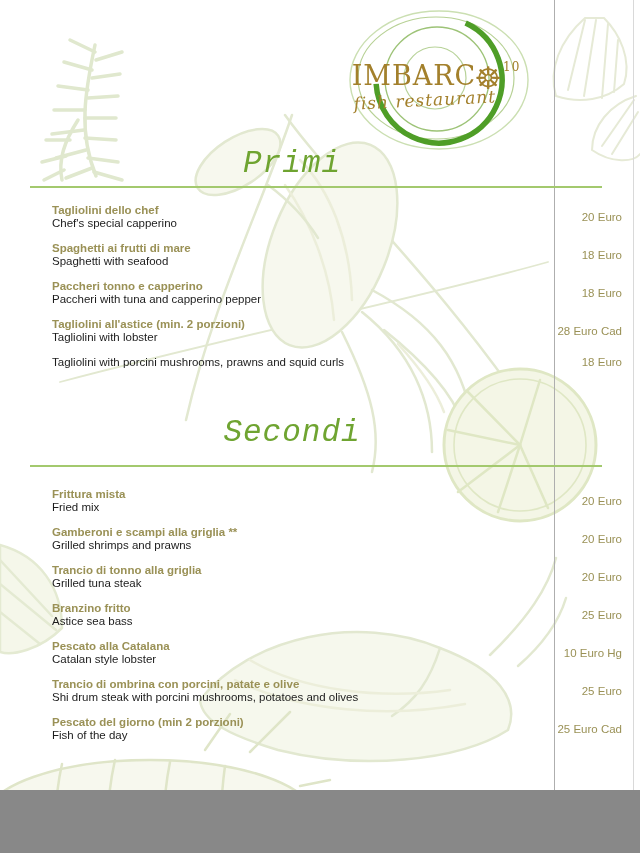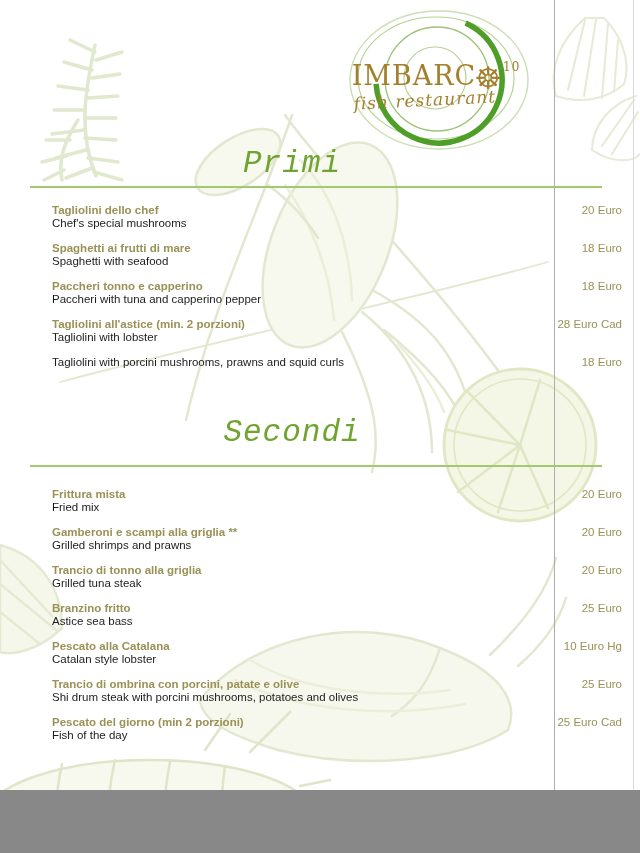--- a/index.html
+++ b/index.html
@@ -34,21 +34,21 @@
   .heading {
     width:524px; text-align:center; height:40px; line-height:40px;
     font-family:Liberation Mono, monospace; font-style:italic; font-size:31px;
     color:var(--heading-green,#6fa431); letter-spacing:1px;
   }
   .rule { height:2px; background:var(--line-green,#a3c96e); width:572px; margin-top:2px; }
   #section-primi   .rule { margin-top:2px; }
   #section-secondi .rule { margin-top:12px; }
   .items { margin-top:16px; }
   #section-secondi .items { margin-top:21px; }
-  .item { display:flex; align-items:flex-start; margin-bottom:12px; padding-left:22px; }
+  .item { display:flex; align-items:center; margin-bottom:12px; padding-left:22px; }
   .item-text { flex:1; }
   .item-name {
     font-size:11.5px; font-weight:bold; line-height:13px;
     color:var(--accent-olive,#9a9156);
   }
   .item-translation { font-size:11.5px; line-height:13px; color:var(--text-dark,#1c1c1c); }
   .item-price {
     white-space:nowrap; text-align:right; font-size:11.5px; font-weight:normal;
     line-height:13px; color:var(--accent-olive,#9a9156);
   }
@@ -165,21 +165,21 @@
     <div class="logo-subtitle">fish restaurant</div>
   </div>
 
   <div class="section" id="section-primi">
     <div class="heading">Primi</div>
     <div class="rule"></div>
     <div class="items">
       <div class="item">
         <div class="item-text">
             <div class="item-name">Tagliolini dello chef</div>
-        <div class="item-translation">Chef's special mushrooms</div>
+        <div class="item-translation">Chef's special capperino</div>
           </div>
         <div class="item-price">20 Euro</div>
       </div>
       <div class="item">
         <div class="item-text">
             <div class="item-name">Spaghetti ai frutti di mare</div>
         <div class="item-translation">Spaghetti with seafood</div>
           </div>
         <div class="item-price">18 Euro</div>
       </div>

